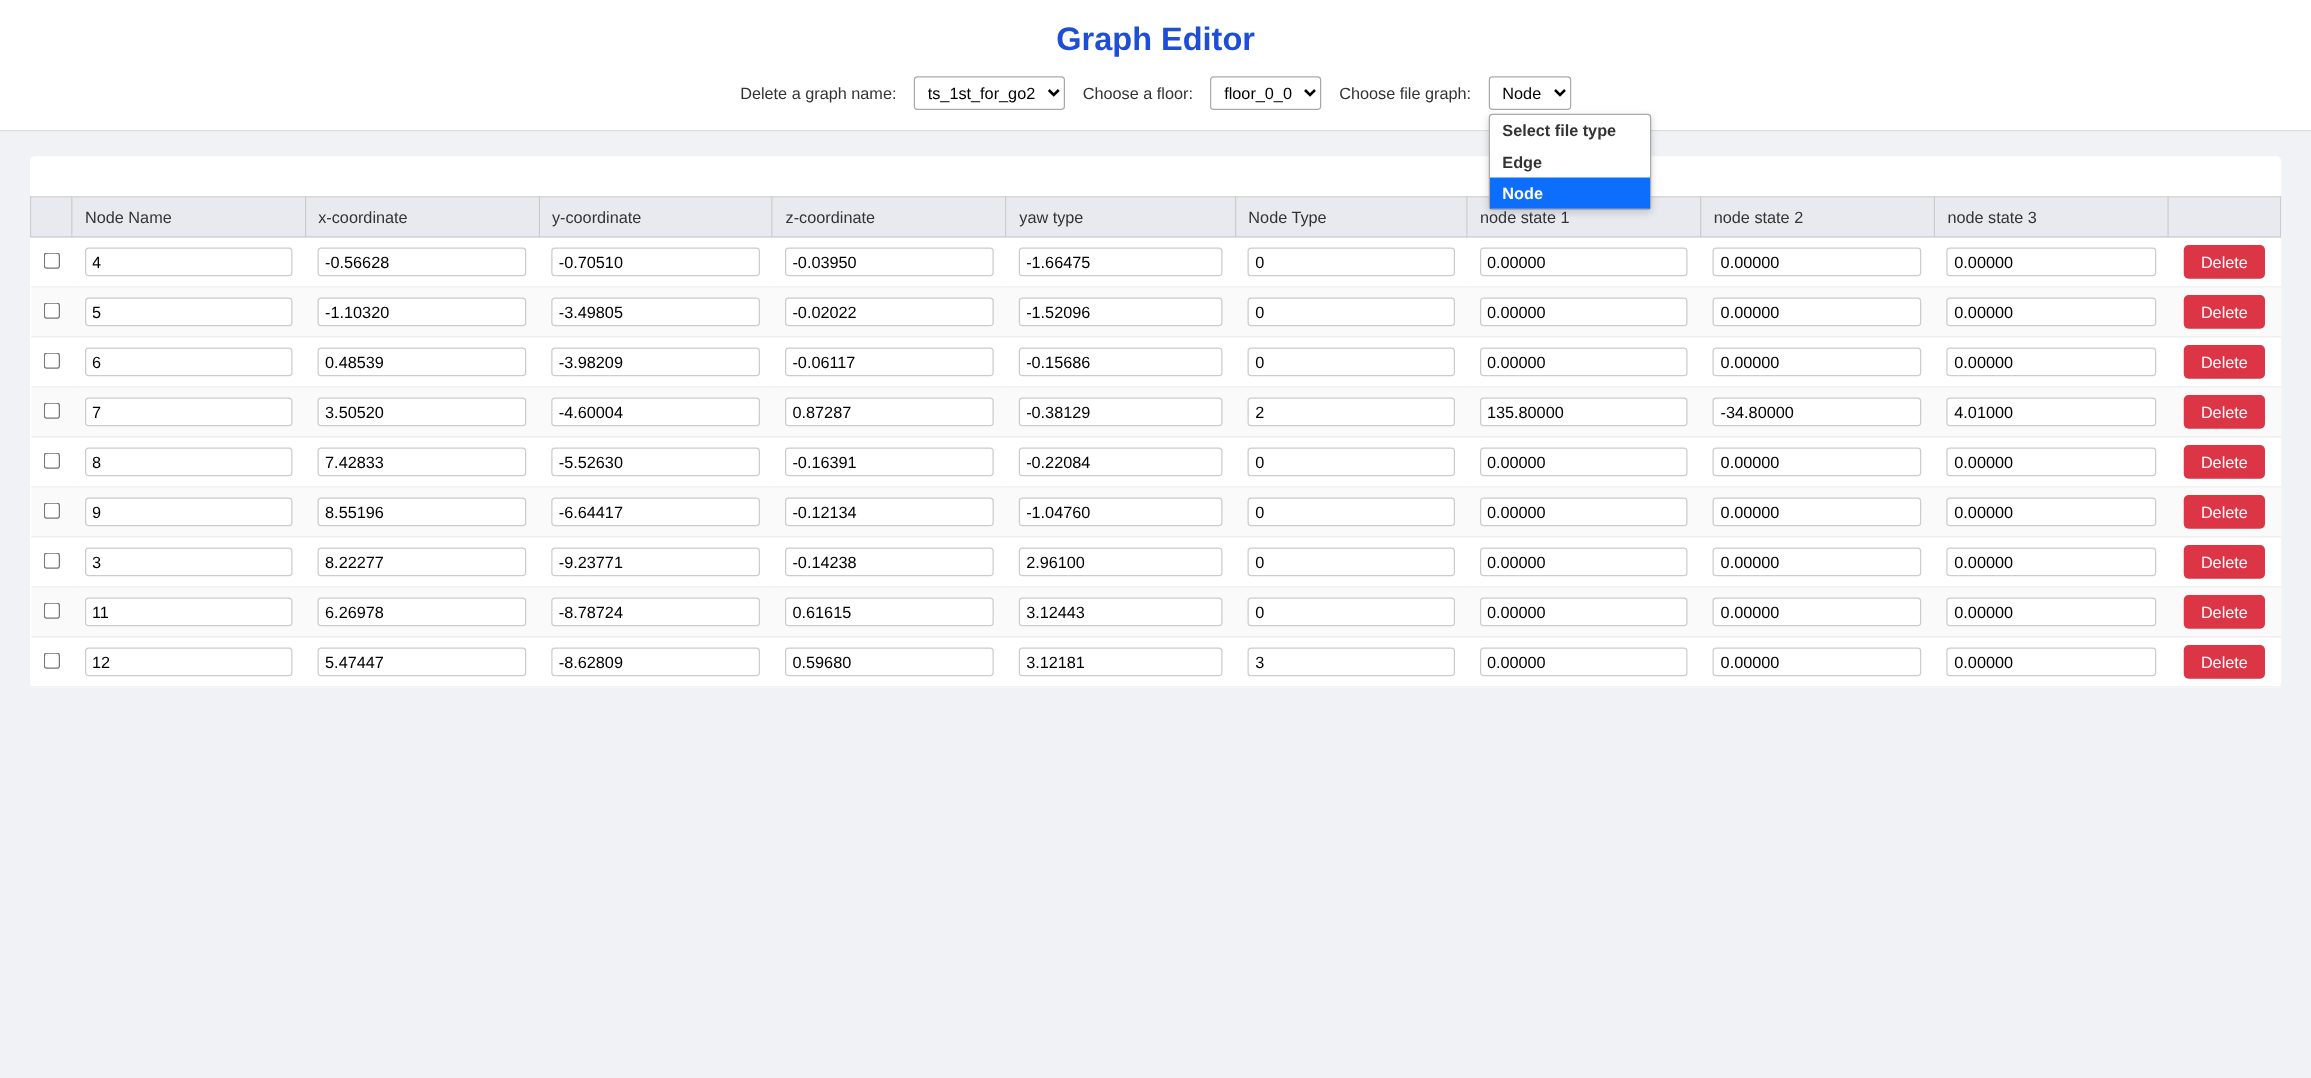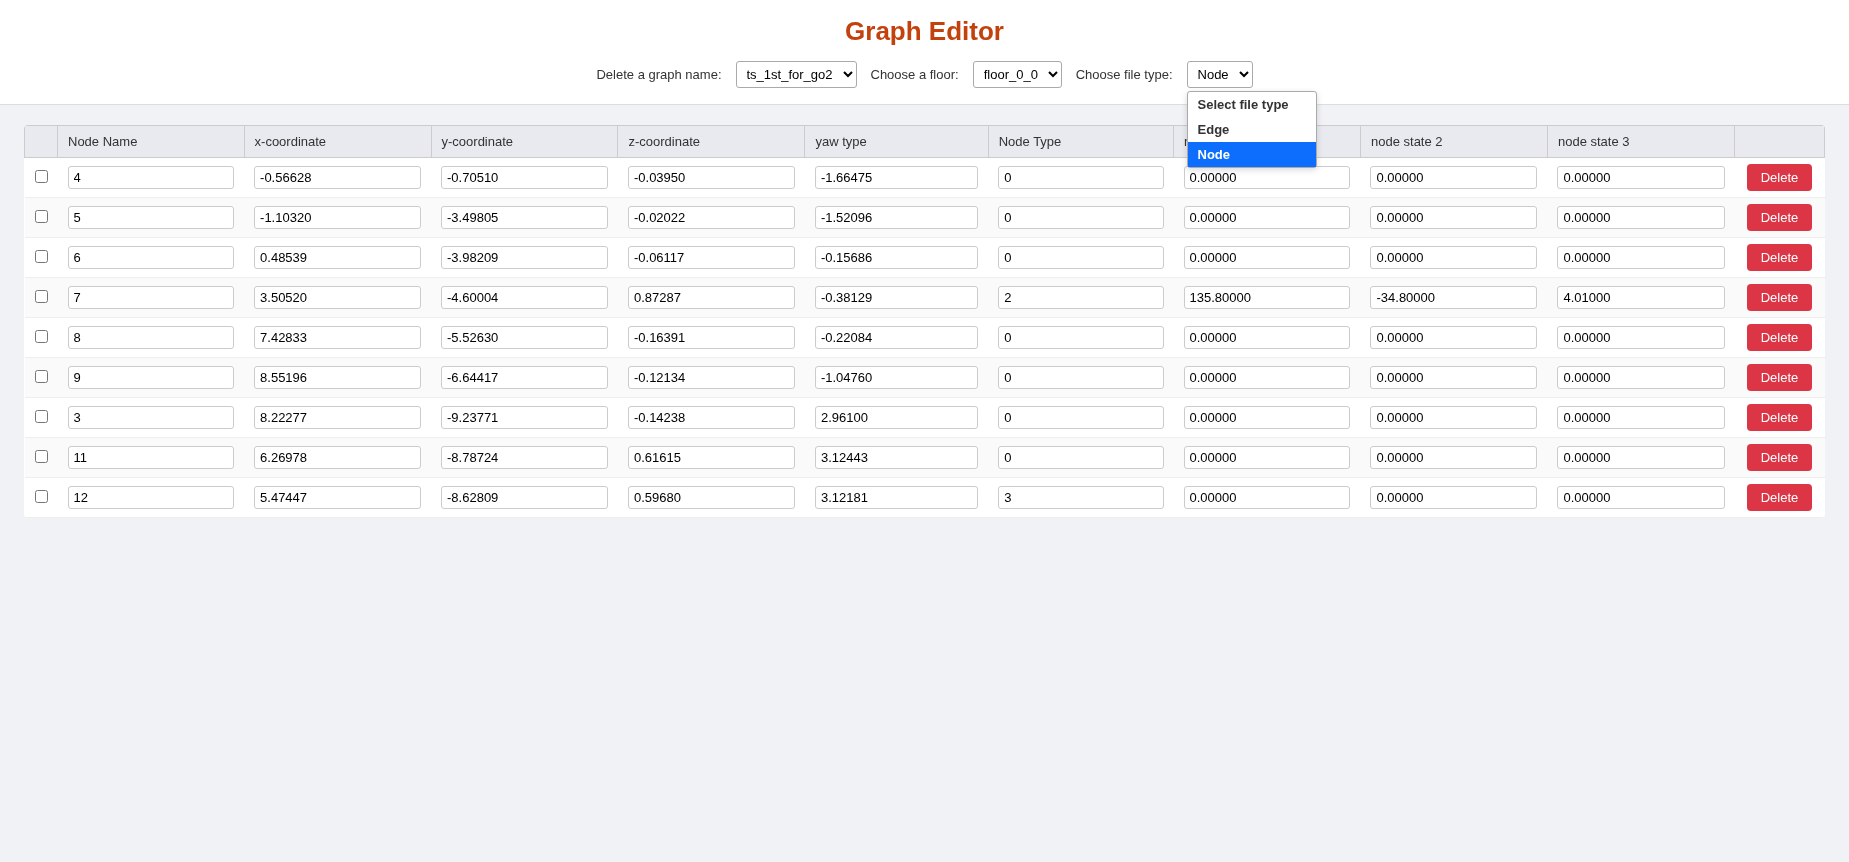--- a/index.html
+++ b/index.html
@@ -14,21 +14,21 @@
       padding: 16px 20px;
       border-bottom: 1px solid #ddd;
       display: flex;
       flex-direction: column;
       align-items: center;
       position: relative;
     }
     .page-title {
       font-size: 26px;
       font-weight: bold;
-      color: #c2410c;
+      color: #1d4ed8;
       margin-bottom: 14px;
     }
     .controls-row {
       display: flex;
       align-items: center;
       gap: 14px;
       position: relative;
     }
     .controls-row label {
       font-weight: normal;
@@ -77,20 +77,21 @@
       color: #222;
     }
     .table-container {
       background: #fff;
       border-radius: 4px;
       overflow: auto;
     }
     table {
       width: 100%;
       border-collapse: collapse;
+      margin-top: 32px;
     }
     thead tr {
       background: #e8eaf0;
     }
     thead th {
       padding: 8px 10px;
       font-weight: normal;
       font-size: 13px;
       text-align: left;
       border: 1px solid #ccc;
@@ -145,21 +146,21 @@
     <label>Delete a graph name:</label>
     <select>
       <option>ts_1st_for_go2</option>
     </select>
 
     <label>Choose a floor:</label>
     <select>
       <option>floor_0_0</option>
     </select>
 
-    <label>Choose file type:</label>
+    <label>Choose file graph:</label>
     <div class="dropdown-wrapper">
       <select>
         <option>Node</option>
       </select>
       <div class="file-type-dropdown">
         <div class="dropdown-item">Select file type</div>
         <div class="dropdown-item">Edge</div>
         <div class="dropdown-item selected">Node</div>
       </div>
     </div>

